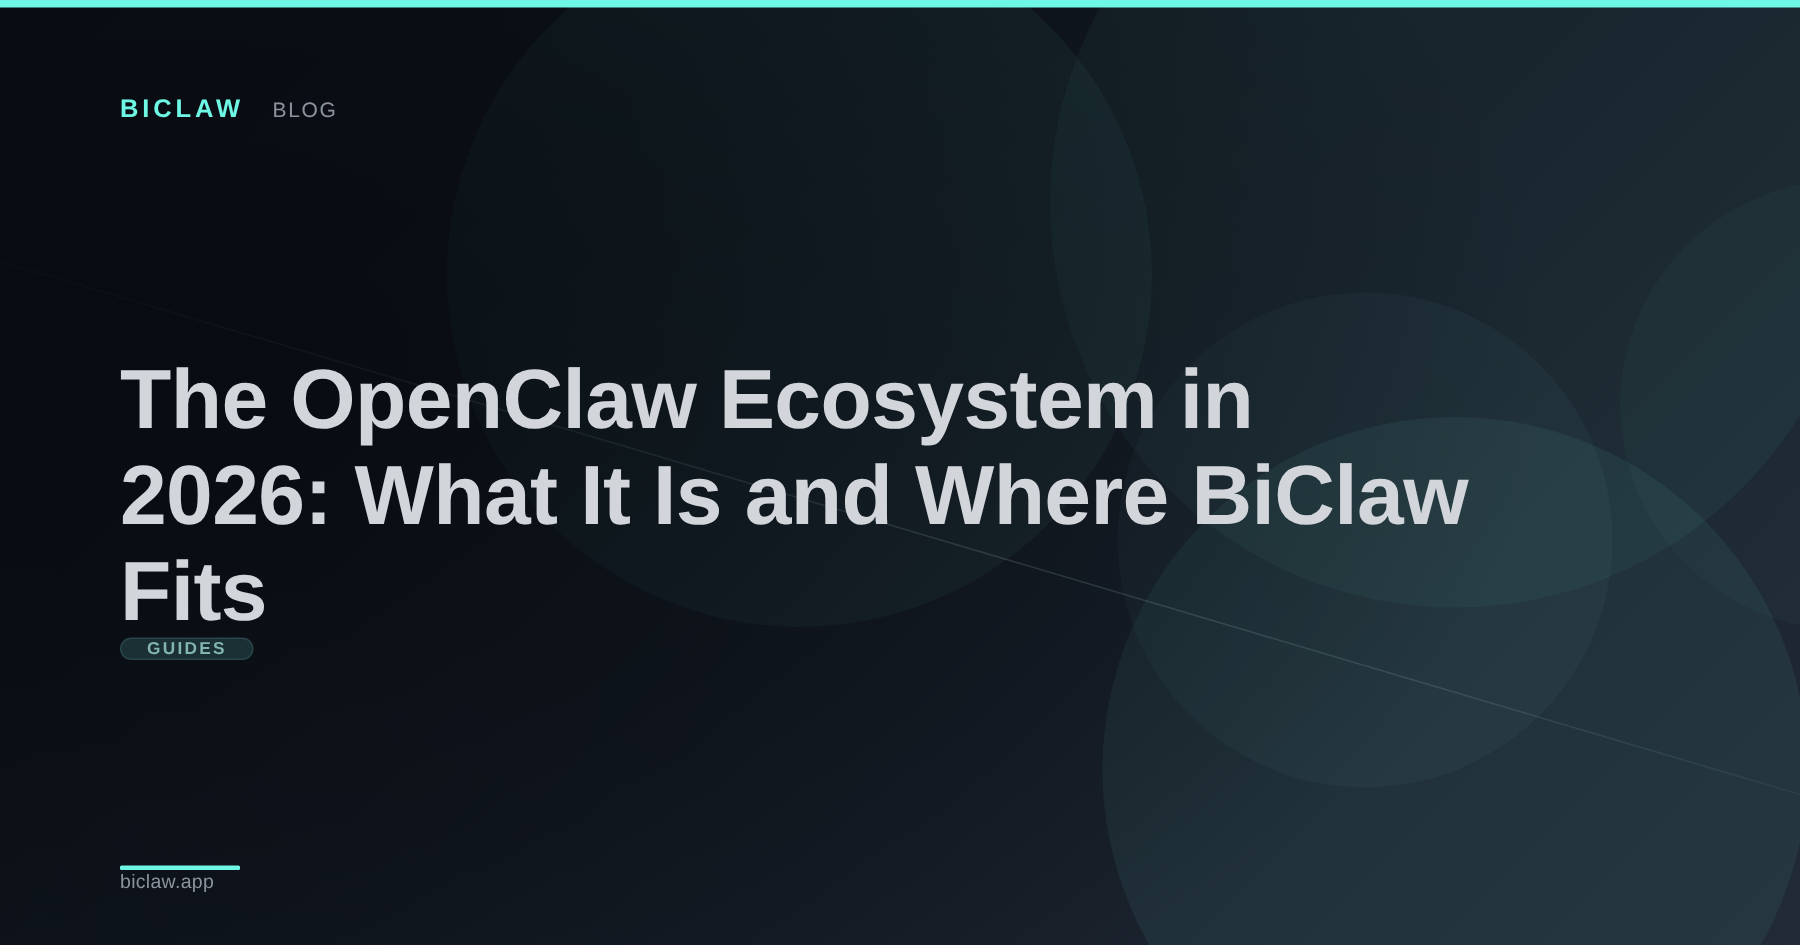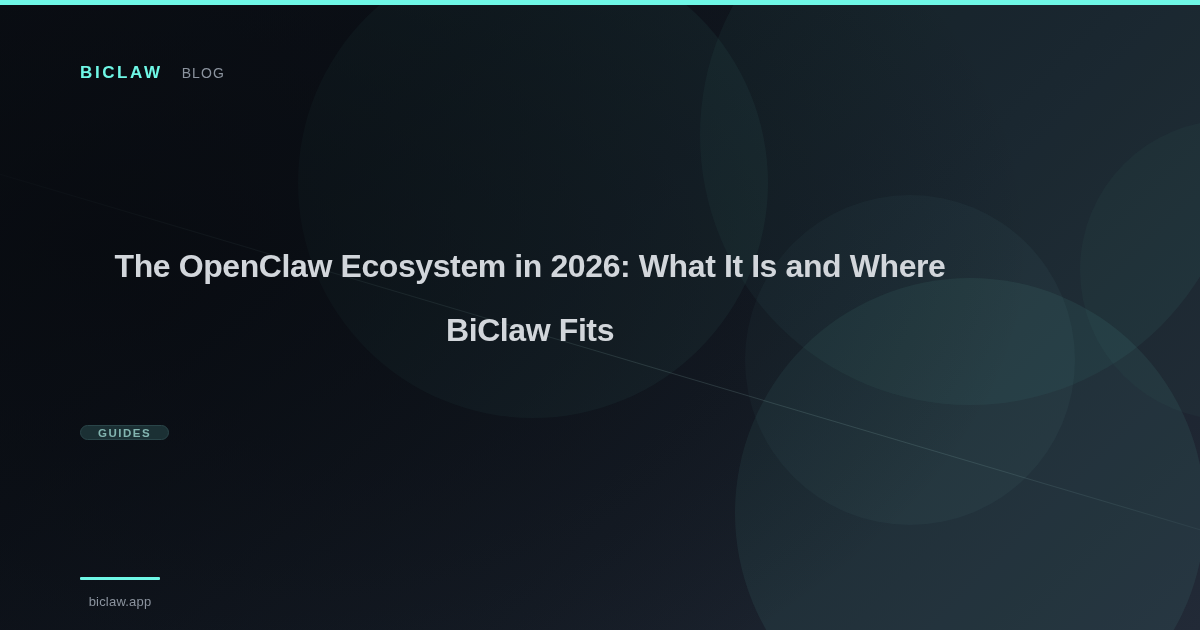--- a/index.html
+++ b/index.html
@@ -12,21 +12,20 @@
   * { box-sizing: border-box; }
 
   .card {
     position: relative;
     width: 1200px;
     height: 630px;
     overflow: hidden;
     background:
       linear-gradient(135deg, #0b0f15 0%, #0e131b 28%, #161d27 62%, #222a37 100%);
     font-family: "Liberation Sans", "DejaVu Sans", sans-serif;
-    text-align: center;
     -webkit-font-smoothing: antialiased;
   }
 
   
   .top-strip {
     position: absolute;
     top: 0; left: 0;
     width: 1200px;
     height: 5px;
     background: #6ff7e6;
@@ -152,21 +151,21 @@
   }
 
   
   .headline {
     position: absolute;
     left: 80px;
     top: 234px;
     width: 900px;
     margin: 0;
     color: #d2d6db;
-    font-size: 32px;
+    font-size: 56px;
     font-weight: 700;
     line-height: 64px;
     letter-spacing: -0.4px;
   }
 
   
   .tag-row {
     position: absolute;
     left: 80px;
     top: 425px;
@@ -194,21 +193,20 @@
     left: 80px;
     top: 577px;
   }
   .footer-rule {
     width: 80px;
     height: 3px;
     background: #6ff7e6;
     border-radius: 1px;
   }
   .footer-domain {
-    margin-top: 14px;
     color: #8b939e;
     font-size: 13px;
     letter-spacing: 0.2px;
   }
 </style>
 </head>
 <body>
 
 <div class="card">
 

